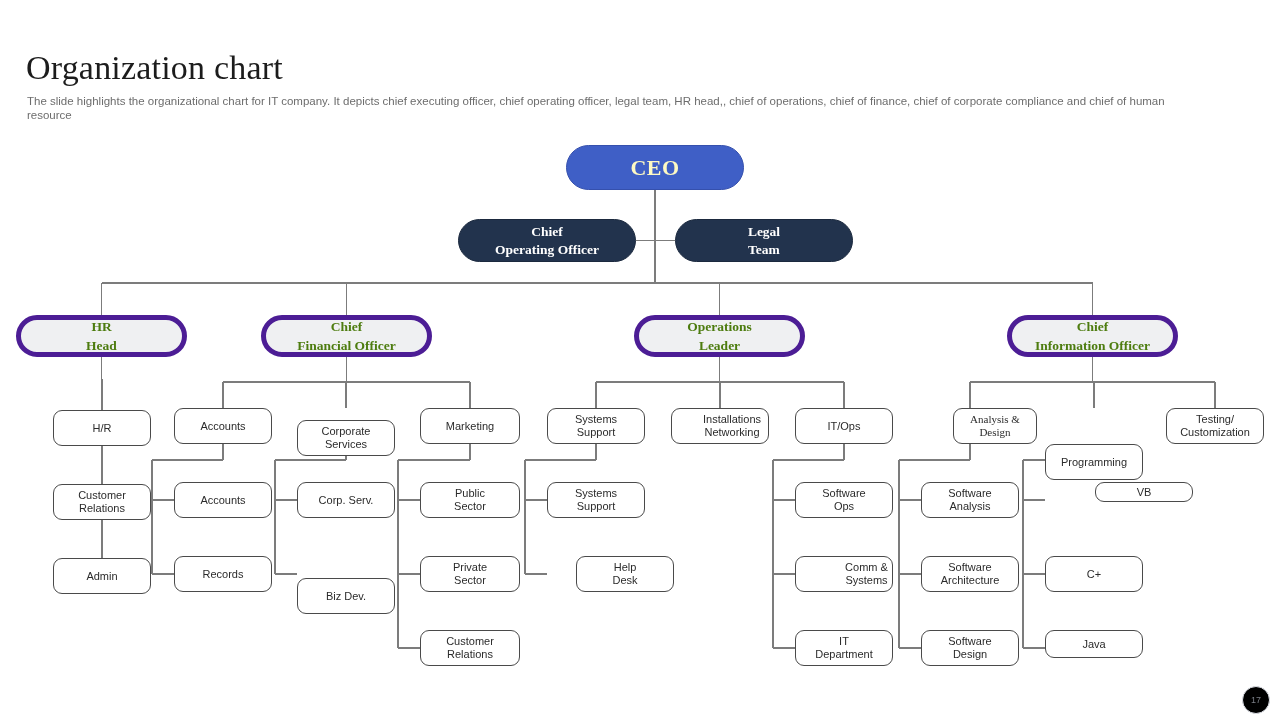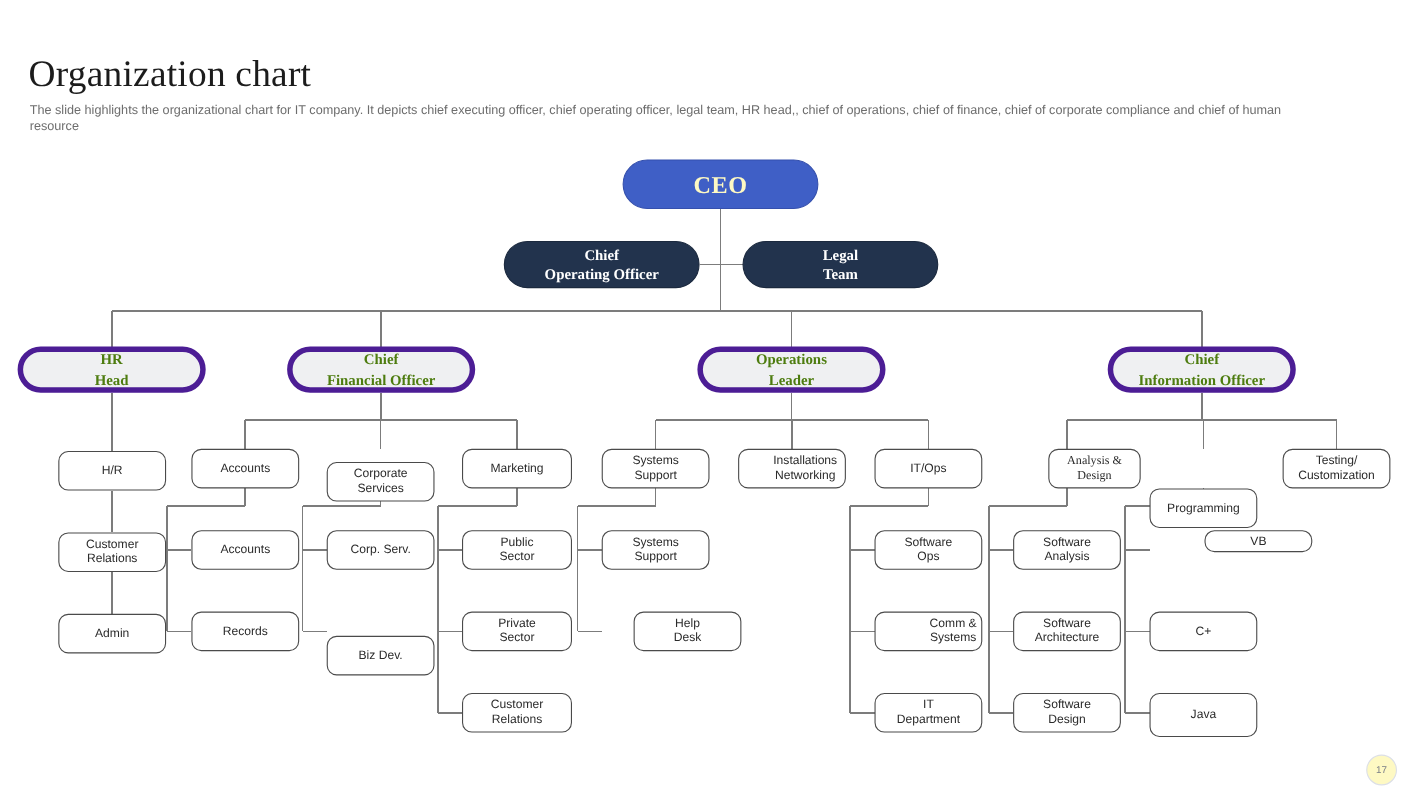--- a/index.html
+++ b/index.html
@@ -123,21 +123,21 @@
     font-family: "Liberation Sans", sans-serif;
   }
   #page-badge {
     position: absolute;
     right: 10px;
     top: 686px;
     width: 26px;
     height: 26px;
     border-radius: 50%;
     border: 1px solid #dcdfe6;
-    background: #fef9c3;
+    background: #000000;
     display: flex;
     align-items: center;
     justify-content: center;
     font-size: 9px;
     color: #7b7f87;
     font-family: "Liberation Sans", sans-serif;
     text-align: center;
   }
 </style>
 </head>
@@ -337,21 +337,21 @@
       </div>
       <div class="node n-box" style="left: 1045px; top: 408px; width: 98px; height: 36px; margin-top: 36px;">
         <span class="lbl">Programming</span>
       </div>
       <div class="node n-box" style="left: 1095px; top: 482px; width: 98px; height: 20px;">
         <span class="lbl">VB</span>
       </div>
       <div class="node n-box" style="left: 1045px; top: 556px; width: 98px; height: 36px;">
         <span class="lbl">C+</span>
       </div>
-      <div class="node n-box" style="left: 1045px; top: 630px; width: 98px; height: 40px;">
+      <div class="node n-box" style="left: 1045px; top: 630px; width: 98px; height: 28px;">
         <span class="lbl">Java</span>
       </div>
       <div class="node n-box" style="left: 1166px; top: 408px; width: 98px; height: 36px;">
         <span class="lbl">Testing/
 Customization</span>
       </div>
     </div>
 
   <div id="page-badge">
     <span>17</span>

